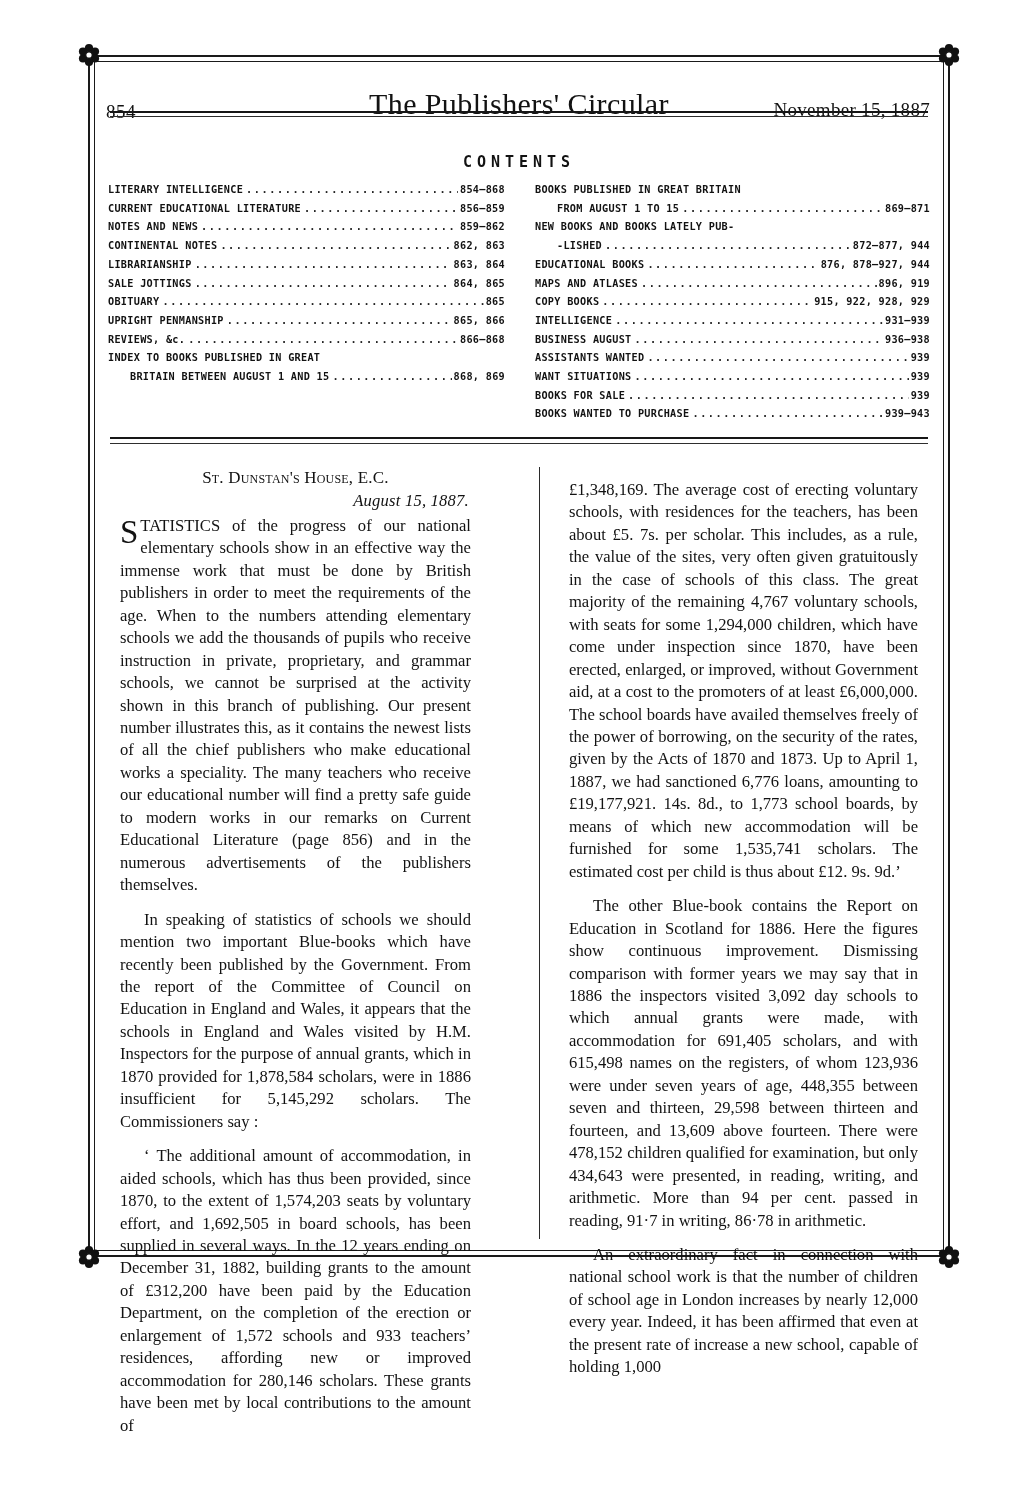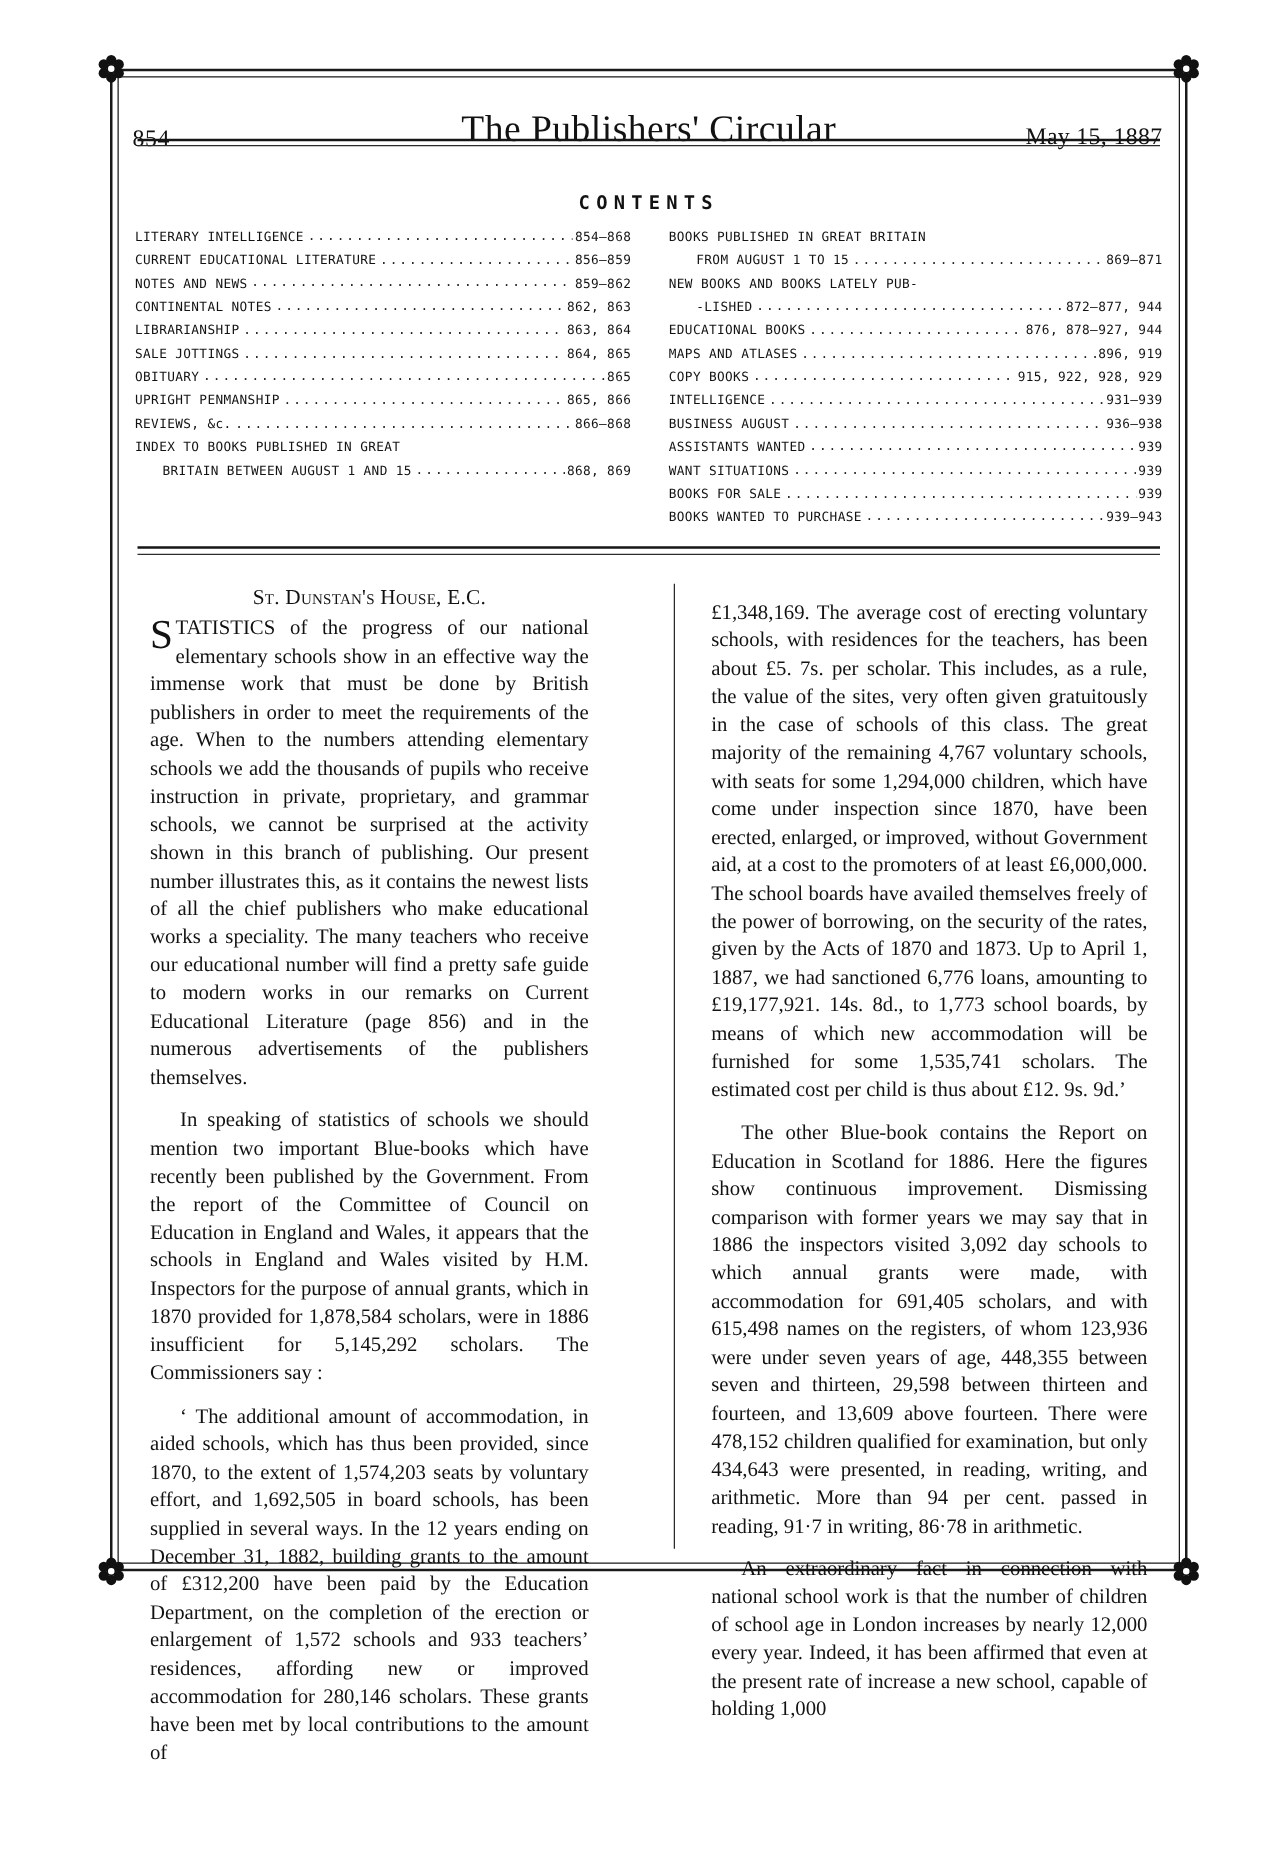--- a/index.html
+++ b/index.html
@@ -102,24 +102,24 @@
   #contents-cols {
     display: flex;
     padding: 0 20px;
   }
   .contents-col { width: 50%; box-sizing: border-box; }
   .contents-col.left { padding-right: 14px; }
   .contents-col.right { padding-left: 16px; }
 
   .toc-entry {
     display: flex;
-    align-items: center;
+    align-items: flex-start;
     font-family: "DejaVu Sans Mono", "Liberation Mono", monospace;
     font-size: 10.2px;
-    font-weight: normal;
+    font-weight: bold;
     letter-spacing: 0.3px;
     line-height: 1.0;
     margin-bottom: 7.5px;
     white-space: nowrap;
   }
   .toc-label { flex: 0 0 auto; }
   .toc-dots {
     flex: 1 1 auto;
     overflow: hidden;
     white-space: nowrap;
@@ -263,21 +263,21 @@
         <circle cx="7" cy="16.5" r="4.1"></circle>
           <circle cx="7" cy="9.5" r="4.1"></circle>
       </g>
       <circle cx="13" cy="13" r="3.3" fill="#fff" stroke="#111" stroke-width="1.4"></circle>
     </svg>
   </div>
 
   <div id="masthead">
     <div id="folio-number">854</div>
     <div id="journal-title">The Publishers' Circular</div>
-    <div id="issue-date">May 15, 1887</div>
+    <div id="issue-date">November 15, 1887</div>
   </div>
   <div id="masthead-rule-a"></div>
   <div id="masthead-rule-b"></div>
 
   <div id="contents-block">
     <div id="contents-heading">CONTENTS</div>
     <div id="contents-cols">
       <div class="contents-col left" id="toc-left">
           <div class="toc-entry">
             <span class="toc-label">LITERARY INTELLIGENCE</span>
@@ -406,20 +406,21 @@
   </div>
 
   <div id="contents-rule-a" style="top:382px;"></div>
   <div id="contents-rule-b" style="top:388px;"></div>
 
   <div id="article">
 
     <div class="article-col left">
       <div id="dateline">
         <span>St. Dunstan's House, E.C.</span>
+        <span id="dateline-date">August 15, 1887.</span>
       </div>
       <p id="opening-paragraph" class="no-indent">
         <span id="drop-cap">S</span><span id="opening-text">TATISTICS of the progress of our national elementary schools show in an effective way the immense work that must be done by British publishers in order to meet the requirements of the age. When to the numbers attending elementary schools we add the thousands of pupils who receive instruction in private, proprietary, and grammar schools, we cannot be surprised at the activity shown in this branch of publishing. Our present number illustrates this, as it contains the newest lists of all the chief publishers who make educational works a speciality. The many teachers who receive our educational number will find a pretty safe guide to modern works in our remarks on Current Educational Literature (page 856) and in the numerous advertisements of the publishers themselves.</span>
       </p>
       <p>In speaking of statistics of schools we should mention two important Blue-books which have recently been published by the Government. From the report of the Committee of Council on Education in England and Wales, it appears that the schools in England and Wales visited by H.M. Inspectors for the purpose of annual grants, which in 1870 provided for 1,878,584 scholars, were in 1886 insufficient for 5,145,292 scholars. The Commissioners say :</p>
       <p>‘ The additional amount of accommodation, in aided schools, which has thus been provided, since 1870, to the extent of 1,574,203 seats by voluntary effort, and 1,692,505 in board schools, has been supplied in several ways. In the 12 years ending on December 31, 1882, building grants to the amount of £312,200 have been paid by the Education Department, on the completion of the erection or enlargement of 1,572 schools and 933 teachers’ residences, affording new or improved accommodation for 280,146 scholars. These grants have been met by local contributions to the amount of</p>
     </div>
 
     <div class="article-col right">
       <p class="no-indent">£1,348,169. The average cost of erecting voluntary schools, with residences for the teachers, has been about £5. 7s. per scholar. This includes, as a rule, the value of the sites, very often given gratuitously in the case of schools of this class. The great majority of the remaining 4,767 voluntary schools, with seats for some 1,294,000 children, which have come under inspection since 1870, have been erected, enlarged, or improved, without Government aid, at a cost to the promoters of at least £6,000,000. The school boards have availed themselves freely of the power of borrowing, on the security of the rates, given by the Acts of 1870 and 1873. Up to April 1, 1887, we had sanctioned 6,776 loans, amounting to £19,177,921. 14s. 8d., to 1,773 school boards, by means of which new accommodation will be furnished for some 1,535,741 scholars. The estimated cost per child is thus about £12. 9s. 9d.’</p>

